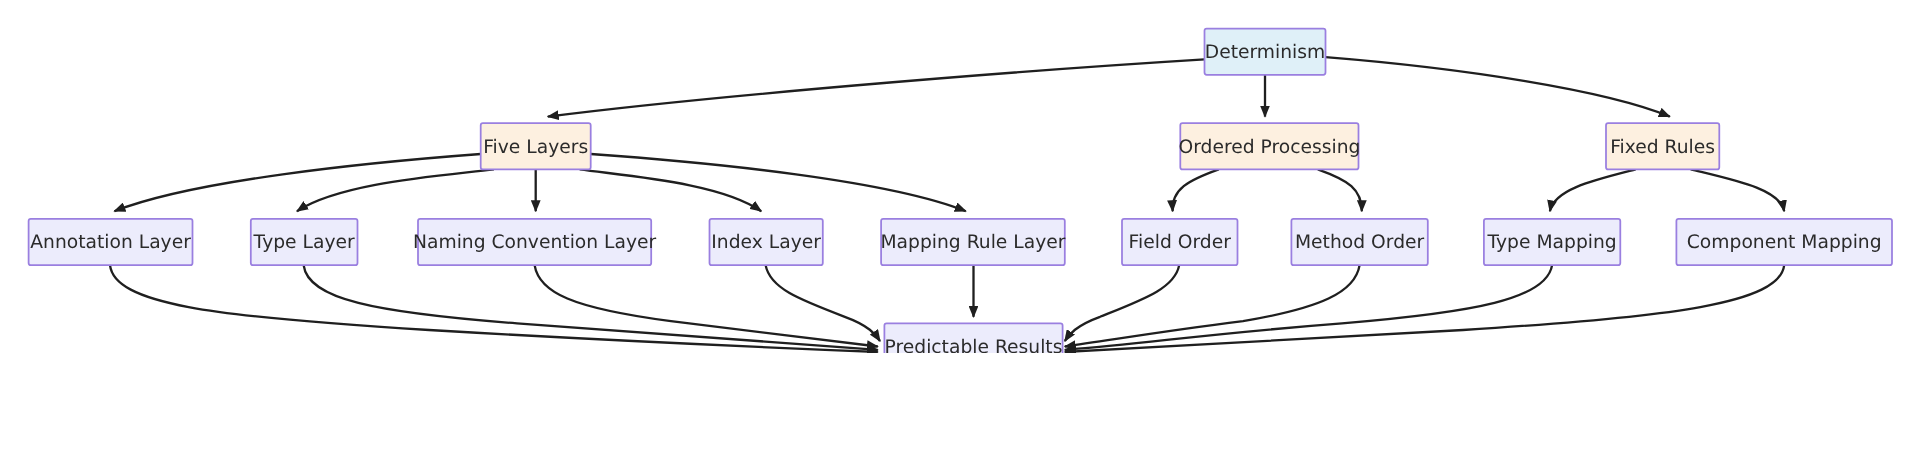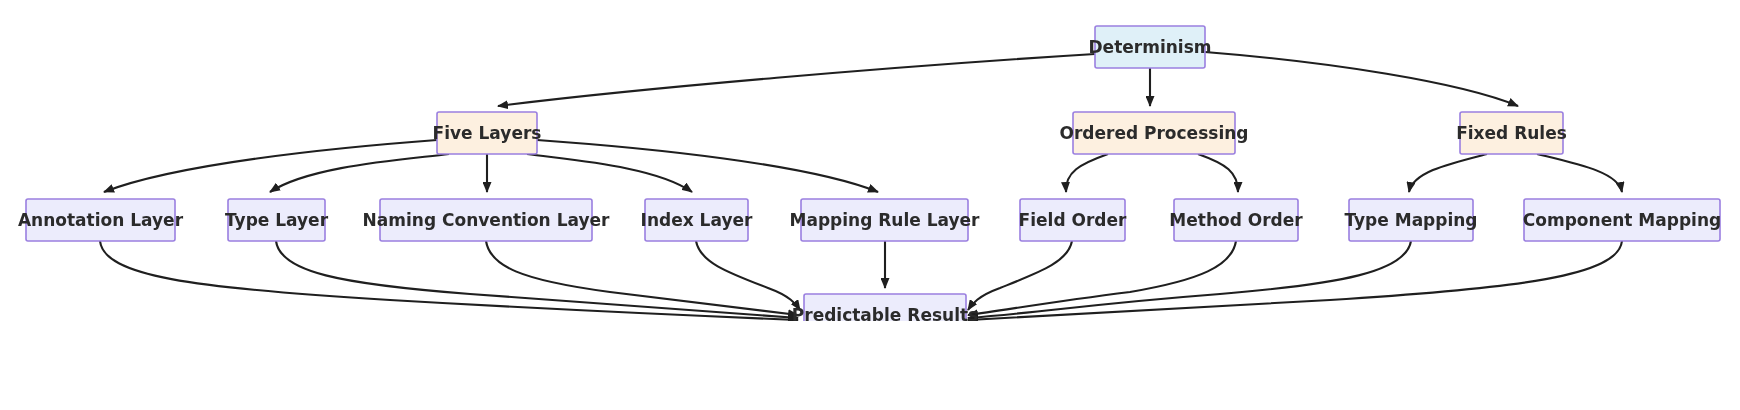--- a/index.html
+++ b/index.html
@@ -10,21 +10,20 @@
   }
   body {
     font-family: "DejaVu Sans", "Liberation Sans", sans-serif;
   }
   #diagram-root {
     position: relative;
     width: 1740px;
     height: 321px;
     background: #ffffff;
     overflow: hidden;
-    font-weight: bold;
   }
   svg#flowchart {
     display: block;
     width: 1740px;
     height: 410px;
   }
   .edge-path {
     fill: none;
     stroke: #1f1f1f;
     stroke-width: 2.1px;

